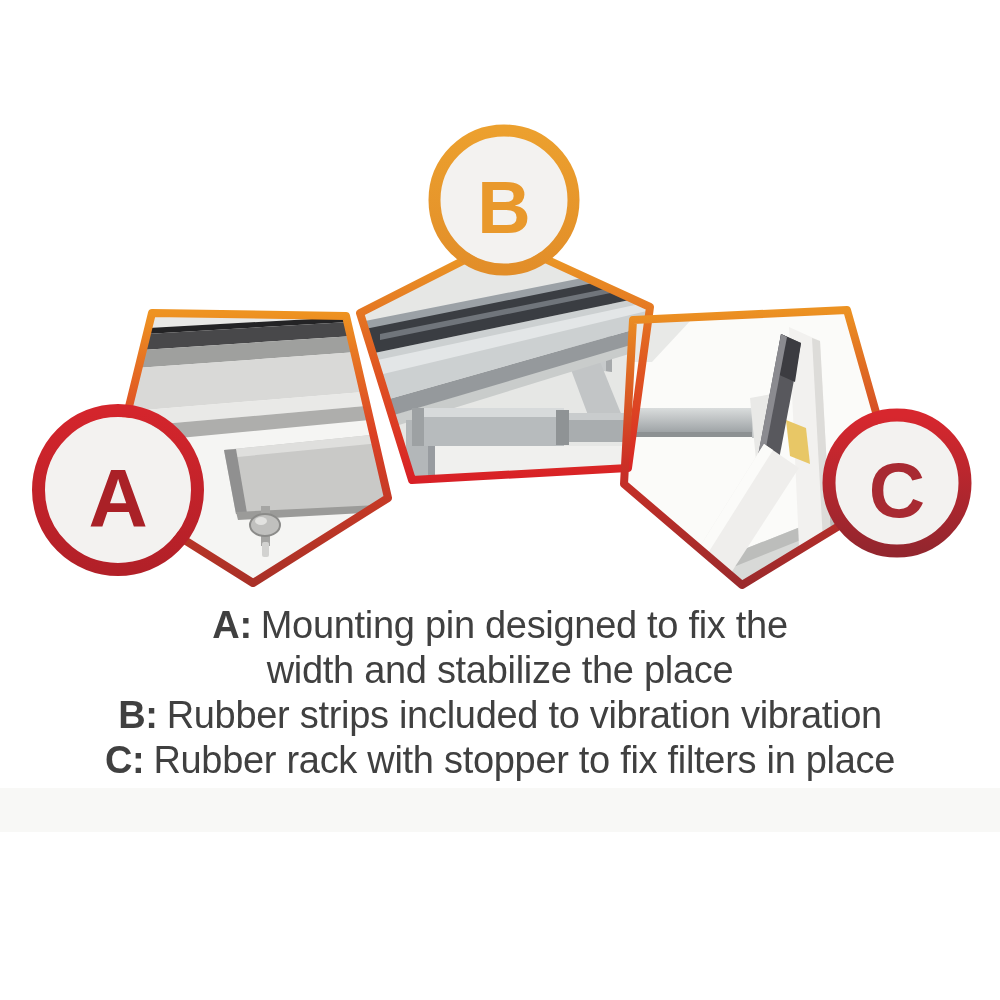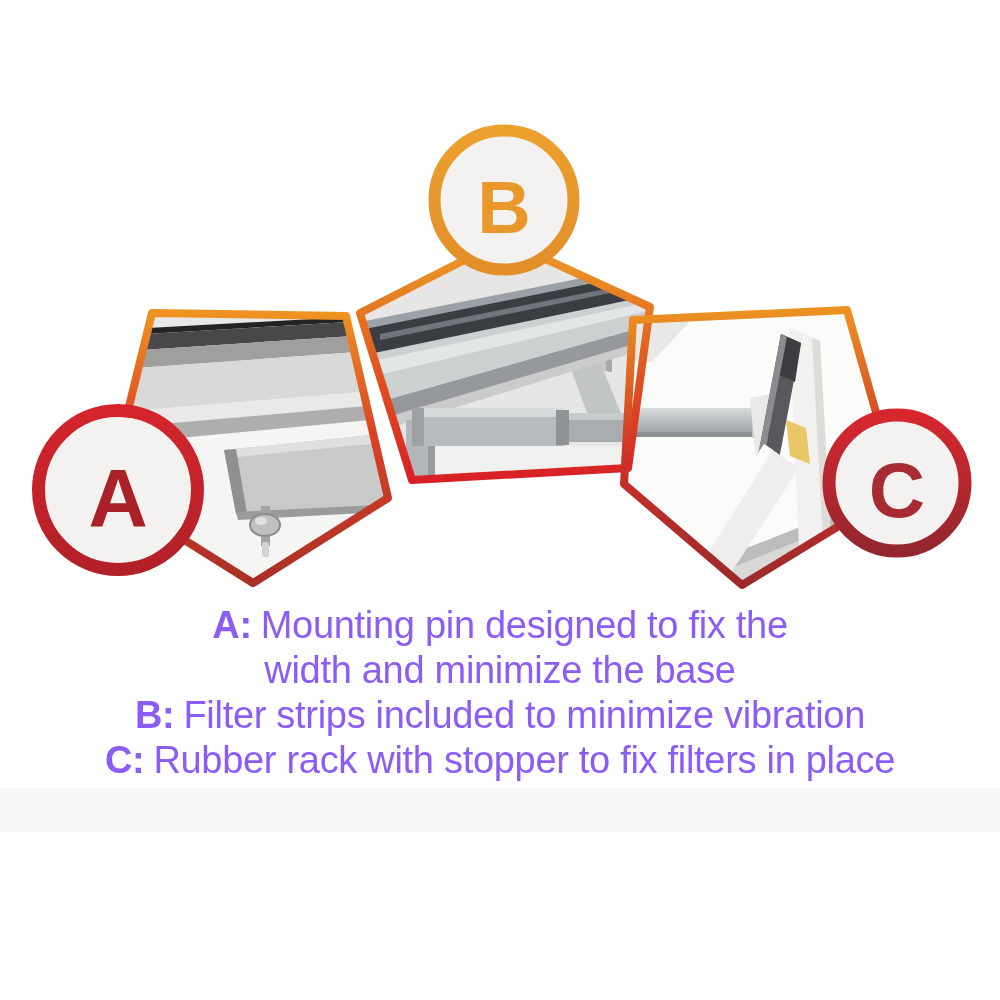--- a/index.html
+++ b/index.html
@@ -27,21 +27,21 @@
     width: 1000px;
     height: 44px;
     background: #f8f8f6;
   }
   .captions {
     position: absolute;
     top: 603px;
     left: 0;
     width: 1000px;
     text-align: center;
-    color: #8b5cf6;
+    color: #404040;
     font-size: 38px;
     line-height: 45px;
     letter-spacing: -0.3px;
   }
   .cap-line { white-space: nowrap; }
   .cap-prefix { font-weight: 700; }
   .cap-prefix:not(:empty) { margin-right: 9px; }
 </style>
 </head>
 <body>
@@ -178,23 +178,23 @@
     </g>
   </svg>
 
   <div class="fade-band"></div>
 
   <div class="captions">
     <div class="cap-line">
       <span class="cap-prefix">A:</span><span>Mounting pin designed to fix the</span>
     </div>
     <div class="cap-line">
-      <span class="cap-prefix"></span><span>width and minimize the base</span>
-    </div>
-    <div class="cap-line">
-      <span class="cap-prefix">B:</span><span>Filter strips included to minimize vibration</span>
+      <span class="cap-prefix"></span><span>width and stabilize the place</span>
+    </div>
+    <div class="cap-line">
+      <span class="cap-prefix">B:</span><span>Rubber strips included to vibration vibration</span>
     </div>
     <div class="cap-line">
       <span class="cap-prefix">C:</span><span>Rubber rack with stopper to fix filters in place</span>
     </div>
   </div>
 
 </div>
 
 </body></html>

